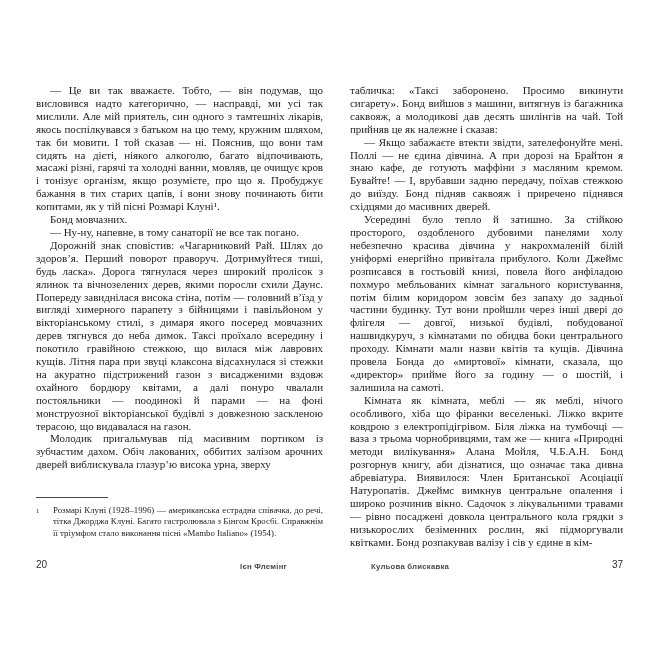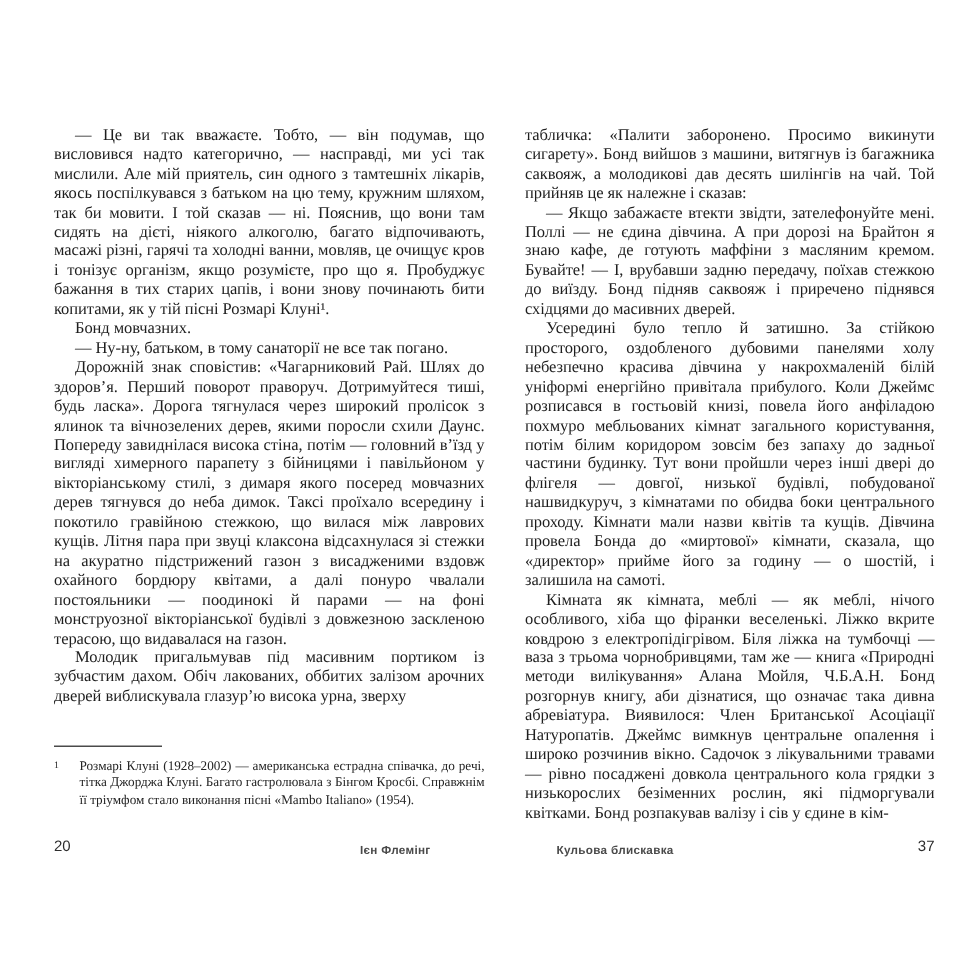--- a/index.html
+++ b/index.html
@@ -67,35 +67,35 @@
   #run-right { left: 350px; margin-left: 21px; }
 </style>
 </head>
 <body>
 
 <div class="spread">
 
   <div id="left-text" class="page-text" lang="uk">
       <p class="para indent">— Це ви так вважаєте. Тобто, — він подумав, що висловився надто категорично, — насправді, ми усі так мислили. Але мій приятель, син одного з тамтешніх лікарів, якось поспілкувався з батьком на цю тему, кружним шляхом, так би мовити. І той сказав — ні. Пояснив, що вони там сидять на дієті, ніякого алкоголю, багато відпочивають, масажі різні, гарячі та холодні ванни, мовляв, це очищує кров і тонізує організм, якщо розумієте, про що я. Пробуджує бажання в тих старих цапів, і вони знову починають бити копитами, як у тій пісні Розмарі Клуні¹.</p>
       <p class="para indent">Бонд мовчазних.</p>
-      <p class="para indent">— Ну-ну, батьком, в тому санаторії не все так погано.</p>
+      <p class="para indent">— Ну-ну, напевне, в тому санаторії не все так погано.</p>
       <p class="para indent">Дорожній знак сповістив: «Чагарниковий Рай. Шлях до здоров’я. Перший поворот праворуч. Дотримуйтеся тиші, будь ласка». Дорога тягнулася через широкий пролісок з ялинок та вічнозелених дерев, якими поросли схили Даунс. Попереду завиднілася висока стіна, потім — головний в’їзд у вигляді химерного парапету з бійницями і павільйоном у вікторіанському стилі, з димаря якого посеред мовчазних дерев тягнувся до неба димок. Таксі проїхало всередину і покотило гравійною стежкою, що вилася між лаврових кущів. Літня пара при звуці клаксона відсахнулася зі стежки на акуратно підстрижений газон з висадженими вздовж охайного бордюру квітами, а далі понуро чвалали постояльники — поодинокі й парами — на фоні монструозної вікторіанської будівлі з довжезною заскленою терасою, що видавалася на газон.</p>
       <p class="para indent">Молодик пригальмував під масивним портиком із зубчастим дахом. Обіч лакованих, оббитих залізом арочних дверей виблискувала глазур’ю висока урна, зверху</p>
     </div>
 
   <div class="footnote">
     <div class="footnote-rule"></div>
     <div class="footnote-row">
       <span class="fn-marker">1</span>
-      <span class="fn-text">Розмарі Клуні (1928–2002) — американська естрадна співачка, до речі, тітка Джорджа Клуні. Багато гастролювала з Бінгом Кросбі. Справжнім її тріумфом стало виконання пісні «Mambo Italiano» (1954).</span>
+      <span class="fn-text">Розмарі Клуні (1928–1996) — американська естрадна співачка, до речі, тітка Джорджа Клуні. Багато гастролювала з Бінгом Кросбі. Справжнім її тріумфом стало виконання пісні «Mambo Italiano» (1954).</span>
     </div>
   </div>
 
   <div id="right-text" class="page-text" lang="uk">
-      <p class="para">табличка: «Палити заборонено. Просимо викинути сигарету». Бонд вийшов з машини, витягнув із багажника саквояж, а молодикові дав десять шилінгів на чай. Той прийняв це як належне і сказав:</p>
+      <p class="para">табличка: «Таксі заборонено. Просимо викинути сигарету». Бонд вийшов з машини, витягнув із багажника саквояж, а молодикові дав десять шилінгів на чай. Той прийняв це як належне і сказав:</p>
       <p class="para indent">— Якщо забажаєте втекти звідти, зателефонуйте мені. Поллі — не єдина дівчина. А при дорозі на Брайтон я знаю кафе, де готують маффіни з масляним кремом. Бувайте! — І, врубавши задню передачу, поїхав стежкою до виїзду. Бонд підняв саквояж і приречено піднявся східцями до масивних дверей.</p>
       <p class="para indent">Усередині було тепло й затишно. За стійкою просторого, оздобленого дубовими панелями холу небезпечно красива дівчина у накрохмаленій білій уніформі енергійно привітала прибулого. Коли Джеймс розписався в гостьовій книзі, повела його анфіладою похмуро мебльованих кімнат загального користування, потім білим коридором зовсім без запаху до задньої частини будинку. Тут вони пройшли через інші двері до флігеля — довгої, низької будівлі, побудованої нашвидкуруч, з кімнатами по обидва боки центрального проходу. Кімнати мали назви квітів та кущів. Дівчина провела Бонда до «миртової» кімнати, сказала, що «директор» прийме його за годину — о шостій, і залишила на самоті.</p>
       <p class="para indent">Кімната як кімната, меблі — як меблі, нічого особливого, хіба що фіранки веселенькі. Ліжко вкрите ковдрою з електропідігрівом. Біля ліжка на тумбочці — ваза з трьома чорнобривцями, там же — книга «Природні методи вилікування» Алана Мойля, Ч.Б.А.Н. Бонд розгорнув книгу, аби дізнатися, що означає така дивна абревіатура. Виявилося: Член Британської Асоціації Натуропатів. Джеймс вимкнув центральне опалення і широко розчинив вікно. Садочок з лікувальними травами — рівно посаджені довкола центрального кола грядки з низькорослих безіменних рослин, які підморгували квітками. Бонд розпакував валізу і сів у єдине в кім-</p>
     </div>
 
   <span id="pn-left" class="pagenum">20</span>
 
   <span id="run-left" class="running">Ієн Флемінг</span>
 
   <span id="run-right" class="running">Кульова блискавка</span>

